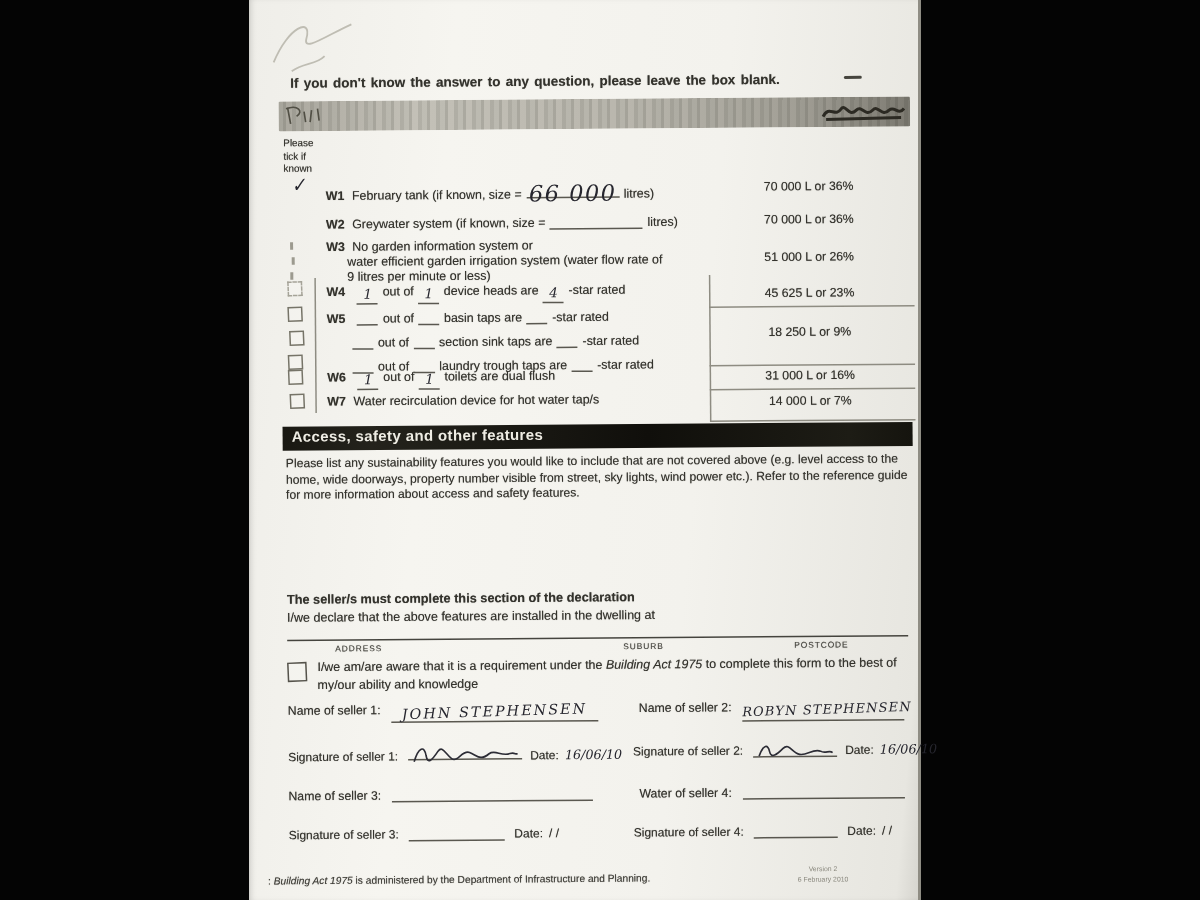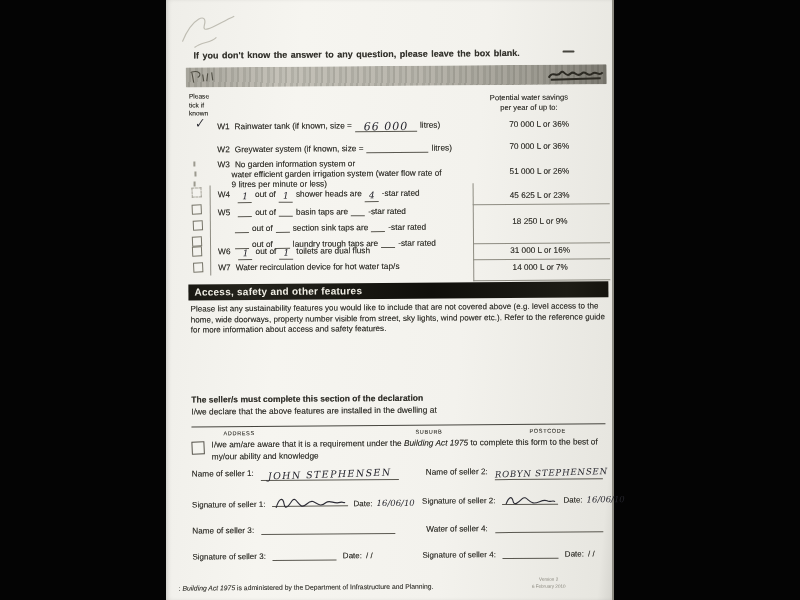--- a/index.html
+++ b/index.html
@@ -5,21 +5,21 @@
   html,body{margin:0;padding:0;}
   body{width:800px;height:600px;background:#040404;overflow:hidden;
        font-family:"Liberation Sans",sans-serif;position:relative;}
   .page{position:absolute;left:166px;top:0;width:446px;height:600px;
         background:linear-gradient(95deg,#efeee9,#f6f5f0 28%,#f3f2ed 65%,#e7e6e0 97%,#d6d5cf);
         border-right:2px solid #8f8d84;box-shadow:inset 3px 0 6px -4px rgba(0,0,0,.35);}
   .tilt{position:absolute;inset:0;transform:rotate(-0.45deg);transform-origin:50% 40%;}
   .t{position:absolute;color:#33322c;font-size:8.3px;white-space:nowrap;
      text-shadow:0 0 .5px rgba(55,54,48,.6);}
   .bold{font-weight:bold;}
-  .wid{font-weight:normal;margin-right:5px;}
+  .wid{font-weight:bold;margin-right:5px;}
   .blank{display:inline-block;border-bottom:1px solid rgba(62,60,52,.85);height:11px;
          vertical-align:-2px;text-align:center;margin:0 3px;}
   .hw{font-family:"DejaVu Serif",serif;font-style:italic;color:#26262e;text-shadow:none;}
   .hw-caps{letter-spacing:1.4px;font-size:9.5px;display:inline-block;transform:rotate(-1.4deg);}
   .cb{position:absolute;width:8px;height:8px;border:1px solid #767468;
       transform:rotate(-2deg);background:rgba(255,255,255,.15);}
   .cb.faint{border:1px dashed #a5a398;}
   .hline{position:absolute;height:1px;background:#8e8c82;}
   .vline{position:absolute;width:1px;background:#8e8c82;}
   .sv{position:absolute;left:310px;width:128px;text-align:center;font-size:8.2px;
@@ -59,44 +59,42 @@
   <svg class="t" style="left:24px;top:67px" width="42" height="17" viewBox="0 0 42 17">
     <path d="M3 3 L5 14 M2 4 C10 1 14 6 9 9 M14 6 L15 13 M19 5 L18 13 M23 4 L24 12" fill="none" stroke="#514f45" stroke-width="1.1"></path>
   </svg>
   <svg class="t" style="left:382px;top:68px" width="58" height="16" viewBox="0 0 58 16">
     <path d="M2 11 C6 3 10 12 14 6 C17 2 19 12 24 7 C28 3 30 12 35 7 C39 3 41 12 46 7 C50 4 52 11 56 6 M4 13 L54 12" fill="none" stroke="#2c2a23" stroke-width="2"></path>
   </svg>
 
   <div class="t pre" style="left:24px;top:91px;font-size:6.6px;line-height:1.3">Please
 tick if
 known</div>
-  <div class="t pre" style="left:300px;top:94px;width:128px;text-align:center;font-size:7.6px;line-height:1.3;white-space:pre-line">Potential water savings
-per year of up to:</div>
 
   <div class="t hw" style="left:29px;top:115px;font-size:12px;transform:rotate(-10deg)">✓</div>
 
   <div class="t" style="left:52px;top:120px">
-    <span class="wid">W1</span><span>Rainwater tank (if known, size =</span><span class="blank" style="width:62px"><span class="hw" style="font-size:11px;letter-spacing:1px">66 000</span></span><span>litres)</span>
+    <span class="wid">W1</span><span>February tank (if known, size =</span><span class="blank" style="width:62px"><span class="hw" style="font-size:15px;letter-spacing:1px">66 000</span></span><span>litres)</span>
   </div>
 
   <div class="t" style="left:52px;top:141px">
     <span class="wid">W2</span><span>Greywater system (if known, size =</span><span class="blank" style="width:62px"><span class="hw"></span></span><span>litres)</span>
   </div>
 
   <div class="t" style="left:52px;top:158px">
     <span class="wid">W3</span><span>No garden information system or</span>
   </div>
   <div class="t" style="left:66px;top:168px">water efficient garden irrigation system (water flow rate of</div>
   <div class="t" style="left:66px;top:178px">9 litres per minute or less)</div>
   <div class="dotmark" style="left:28px;top:160px"></div>
   <div class="dotmark" style="left:29px;top:170px"></div>
   <div class="dotmark" style="left:28px;top:180px"></div>
 
   <div class="t" style="left:52px;top:188px">
-    <span class="wid">W4</span><span class="blank" style="width:14px"><span class="hw" style="font-size:9px">1</span></span><span>out of</span><span class="blank" style="width:14px"><span class="hw" style="font-size:9px">1</span></span><span>shower heads are</span><span class="blank" style="width:14px"><span class="hw" style="font-size:9px">4</span></span><span>-star rated</span>
+    <span class="wid">W4</span><span class="blank" style="width:14px"><span class="hw" style="font-size:9px">1</span></span><span>out of</span><span class="blank" style="width:14px"><span class="hw" style="font-size:9px">1</span></span><span>device heads are</span><span class="blank" style="width:14px"><span class="hw" style="font-size:9px">4</span></span><span>-star rated</span>
   </div>
 
   <div class="t" style="left:52px;top:204px">
     <span class="wid">W5</span><span class="blank" style="width:14px"><span class="hw"></span></span><span>out of</span><span class="blank" style="width:14px"><span class="hw"></span></span><span>basin taps are</span><span class="blank" style="width:14px"><span class="hw"></span></span><span>-star rated</span>
   </div>
 
   <div class="t" style="left:66px;top:220px">
     <span class="blank" style="width:14px"></span><span>out of</span><span class="blank" style="width:14px"></span><span>section sink taps are</span><span class="blank" style="width:14px"></span><span>-star rated</span>
   </div>
 

